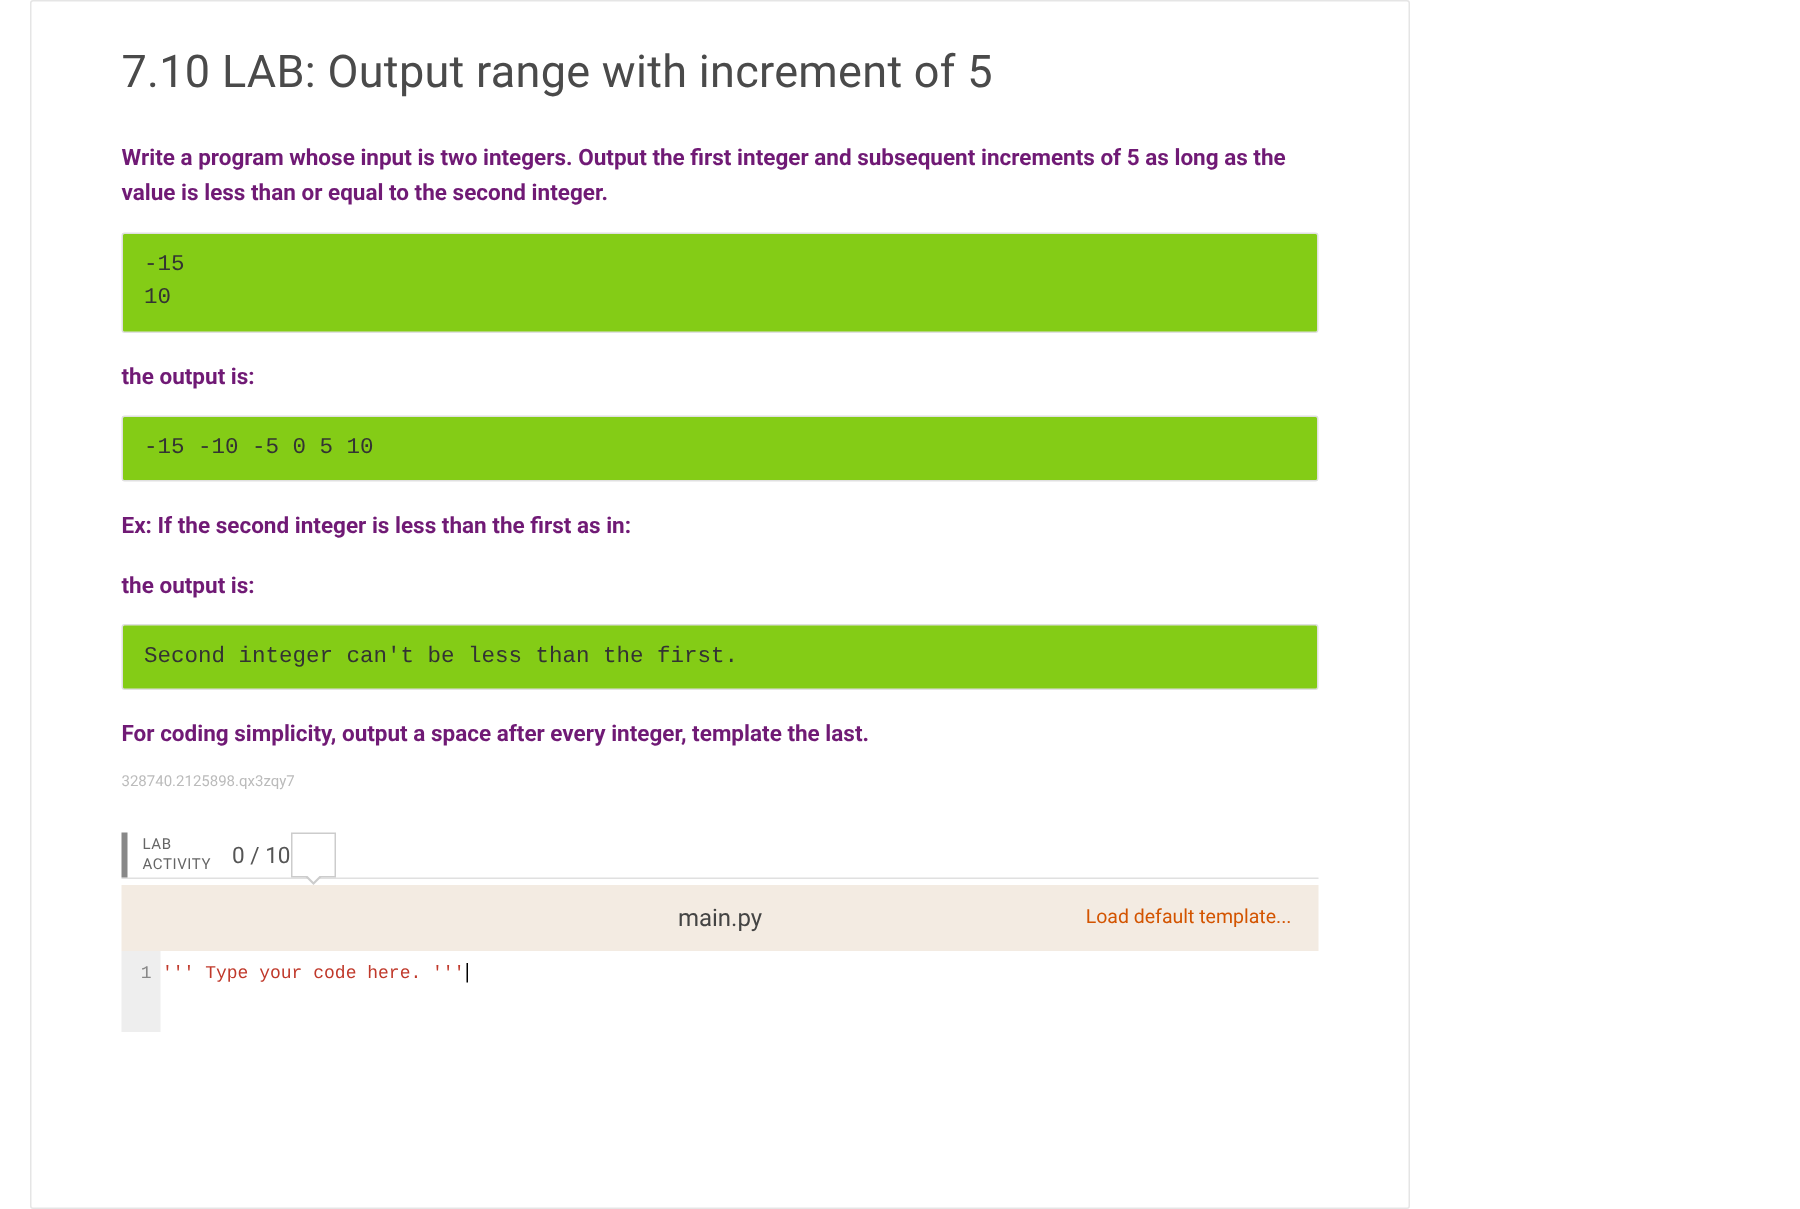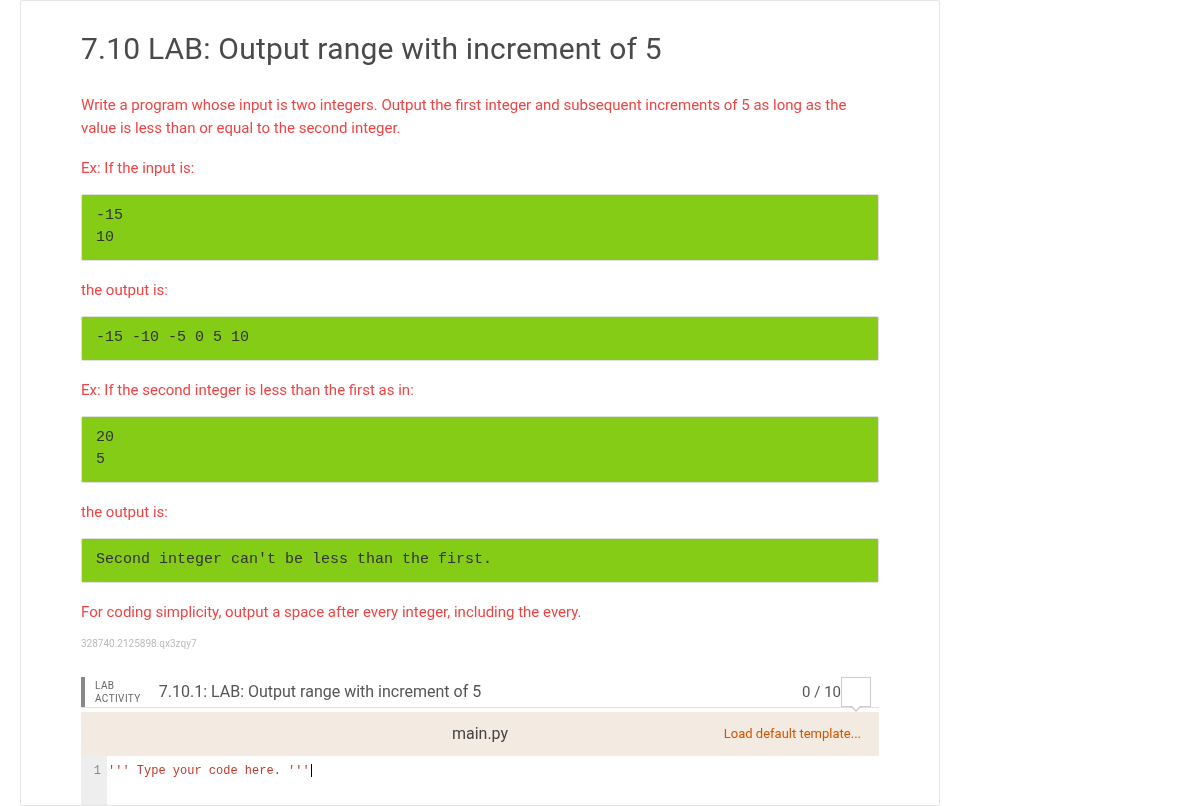--- a/index.html
+++ b/index.html
@@ -25,24 +25,24 @@
   }
   h1.title {
     font-size: 30px;
     font-weight: 400;
     color: #4a4a4a;
     margin: 0 0 28px 0;
     letter-spacing: 0.2px;
   }
   p.body-text {
     font-size: 15px;
-    color: #ef4444;
+    color: #701a75;
     line-height: 1.55;
     margin: 16px 0 14px 0;
-    font-weight: 400;
+    font-weight: 700;
   }
   pre.ex {
     background: #84cc16;
     border: 1px solid #e0e0e0;
     border-radius: 2px;
     padding: 10px 14px;
     font-family: "Courier New", Courier, monospace;
     font-size: 15px;
     color: #333;
     margin: 0 0 18px 0;
@@ -171,44 +171,40 @@
 </head>
 <body>
 
 <div class="outer">
   <div class="card">
 
     <h1 class="title">7.10 LAB: Output range with increment of 5</h1>
 
     <p class="body-text">Write a program whose input is two integers. Output the first integer and subsequent increments of 5 as long as the value is less than or equal to the second integer.</p>
 
-    <p class="body-text">Ex: If the input is:</p>
     <pre class="ex">-15
 10</pre>
 
     <p class="body-text">the output is:</p>
     <pre class="ex">-15 -10 -5 0 5 10</pre>
 
     <p class="body-text">Ex: If the second integer is less than the first as in:</p>
-    <pre class="ex">20
-5</pre>
 
     <p class="body-text">the output is:</p>
     <pre class="ex">Second integer can't be less than the first.</pre>
 
-    <p class="body-text">For coding simplicity, output a space after every integer, including the every.</p>
+    <p class="body-text">For coding simplicity, output a space after every integer, template the last.</p>
 
     <div class="seed">328740.2125898.qx3zqy7</div>
 
     <div class="activity-bar">
       <div class="lab-tag">
         <div>LAB</div>
         <div>ACTIVITY</div>
       </div>
-      <div class="activity-title">7.10.1: LAB: Output range with increment of 5</div>
       <div class="score">
         <span class="score-text">0 / 10</span>
         <span class="score-box"></span>
       </div>
     </div>
 
     <div class="file-bar">
       <div class="file-name">main.py</div>
       <div class="load-template">Load default template...</div>
     </div>

